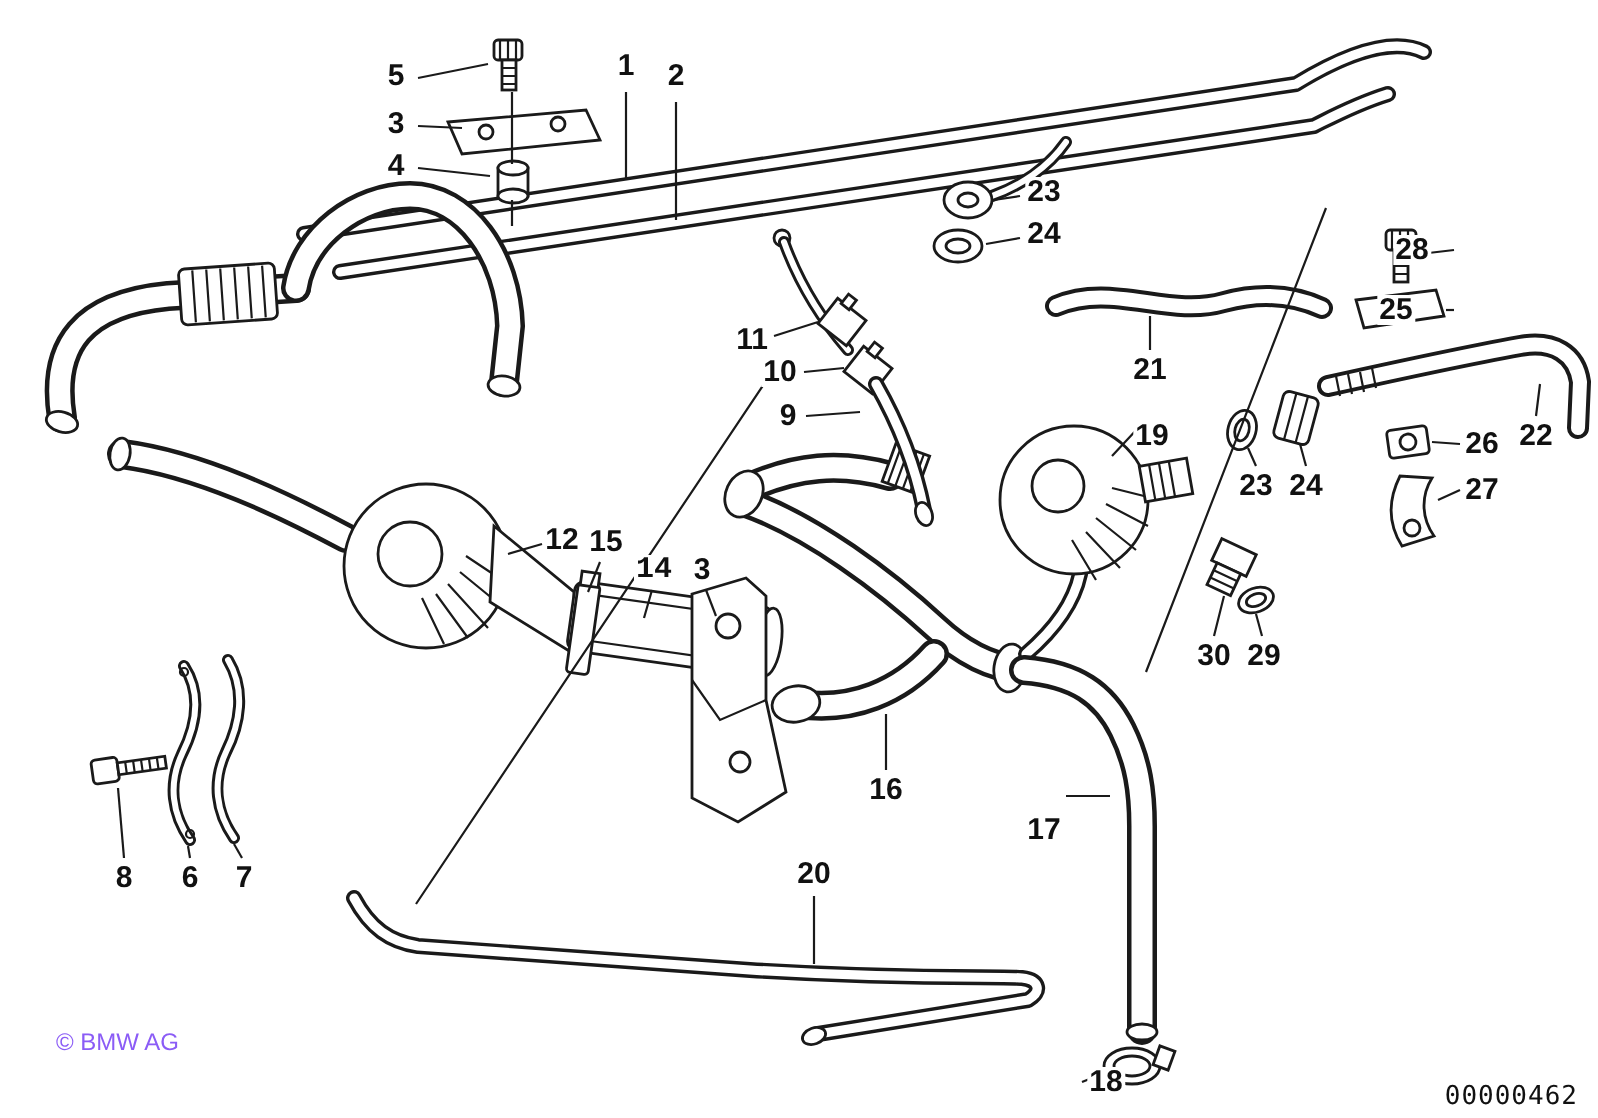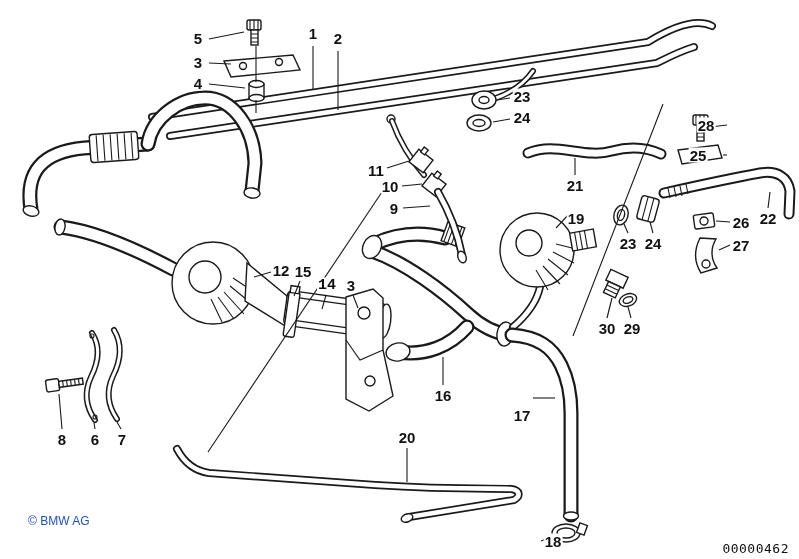--- a/index.html
+++ b/index.html
@@ -18,21 +18,21 @@
   .ti6{stroke:#ffffff;stroke-width:3;fill:none;stroke-linecap:round;stroke-linejoin:round}
   .part{stroke:#1a1a1a;fill:#ffffff;stroke-width:1.4}
   .thin{stroke:#1a1a1a;stroke-width:1.1;fill:none}
   .leader{stroke:#1a1a1a;stroke-width:1.1}
 
   .part-label{
     position:absolute; transform:translate(-50%,-50%);
     font-weight:bold; font-size:15px; line-height:1; color:#111;
     cursor:pointer; user-select:none; background:#fff; padding:0 1px;
   }
-  .copyright{ position:absolute; left:28px; top:514px; font-size:12px; color:#1d4ed8; }
+  .copyright{ position:absolute; left:28px; top:514px; font-size:12px; color:#8b5cf6; }
   .image-id{ position:absolute; right:10px; top:541px; font-size:13px; color:#111;
              font-family:"DejaVu Sans Mono", monospace; letter-spacing:.5px; }
 </style>
 </head>
 <body>
 
 <div class="canvas">
 
   <svg width="799" height="559" viewBox="0 0 799 559">
 

